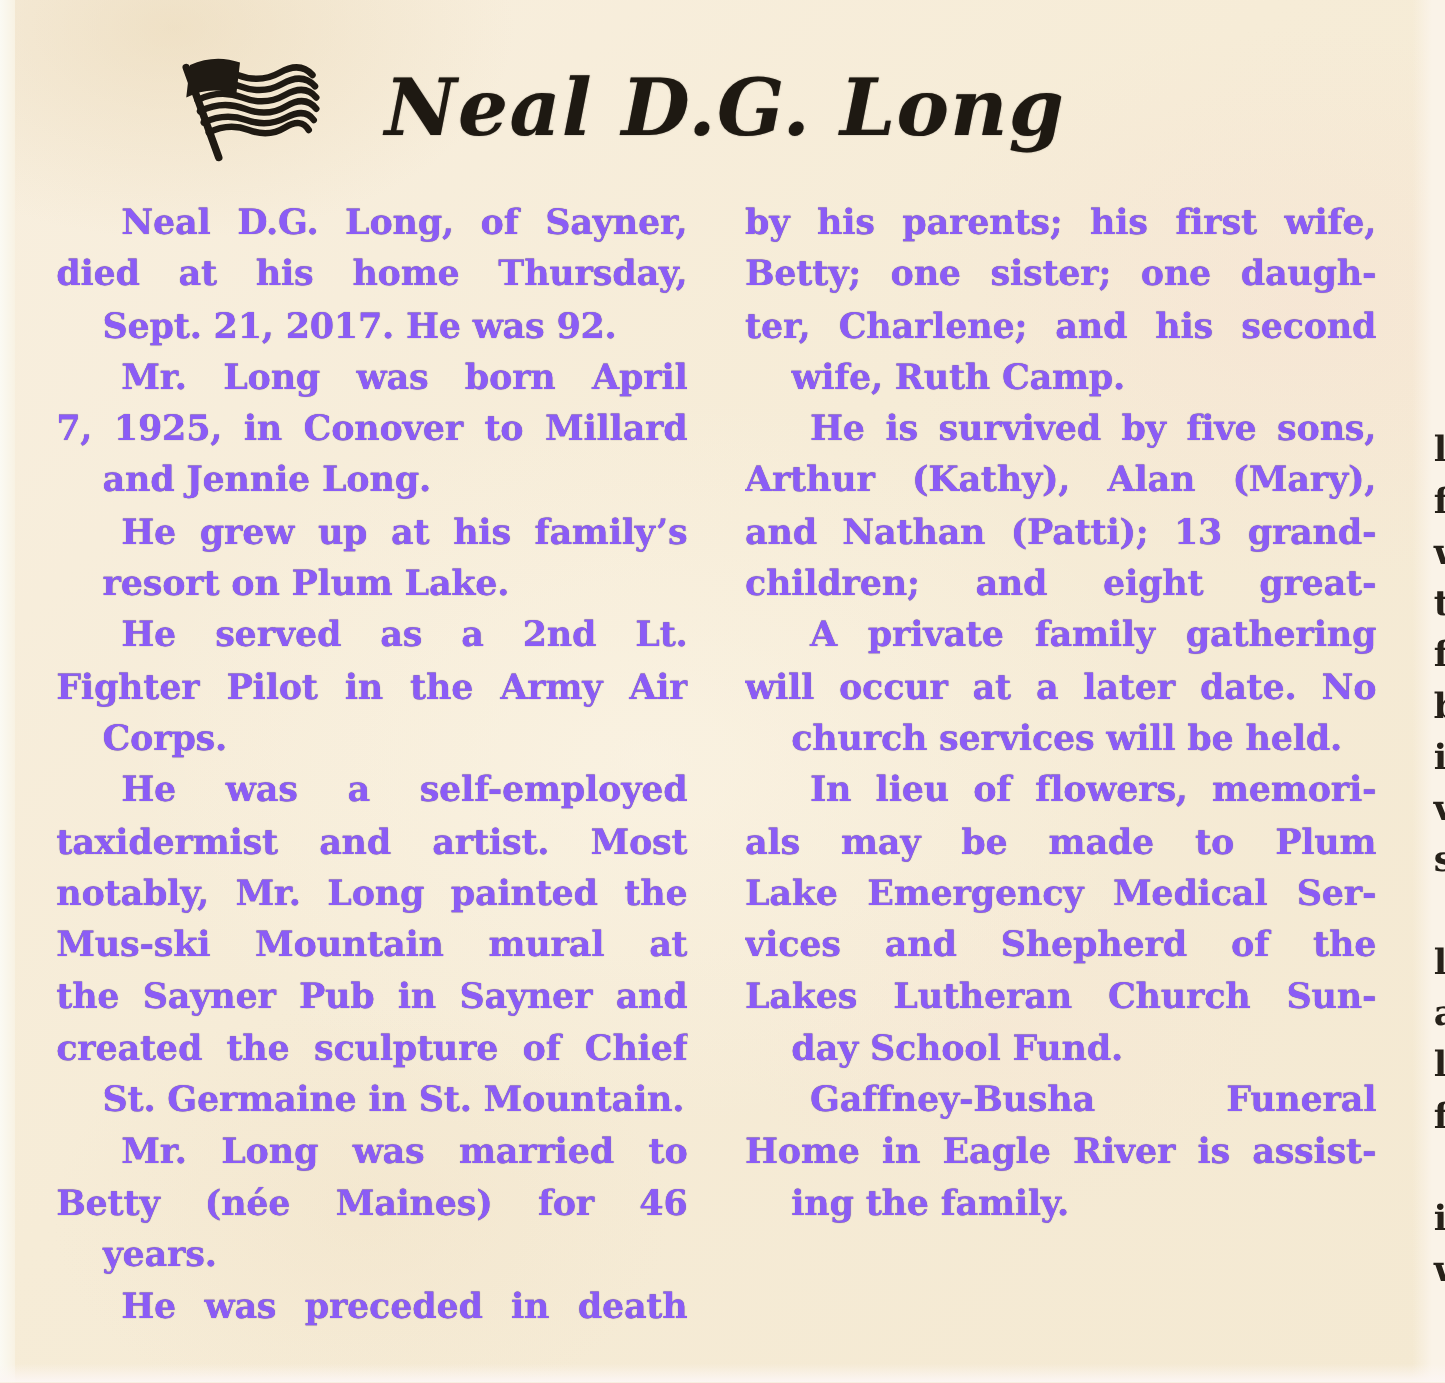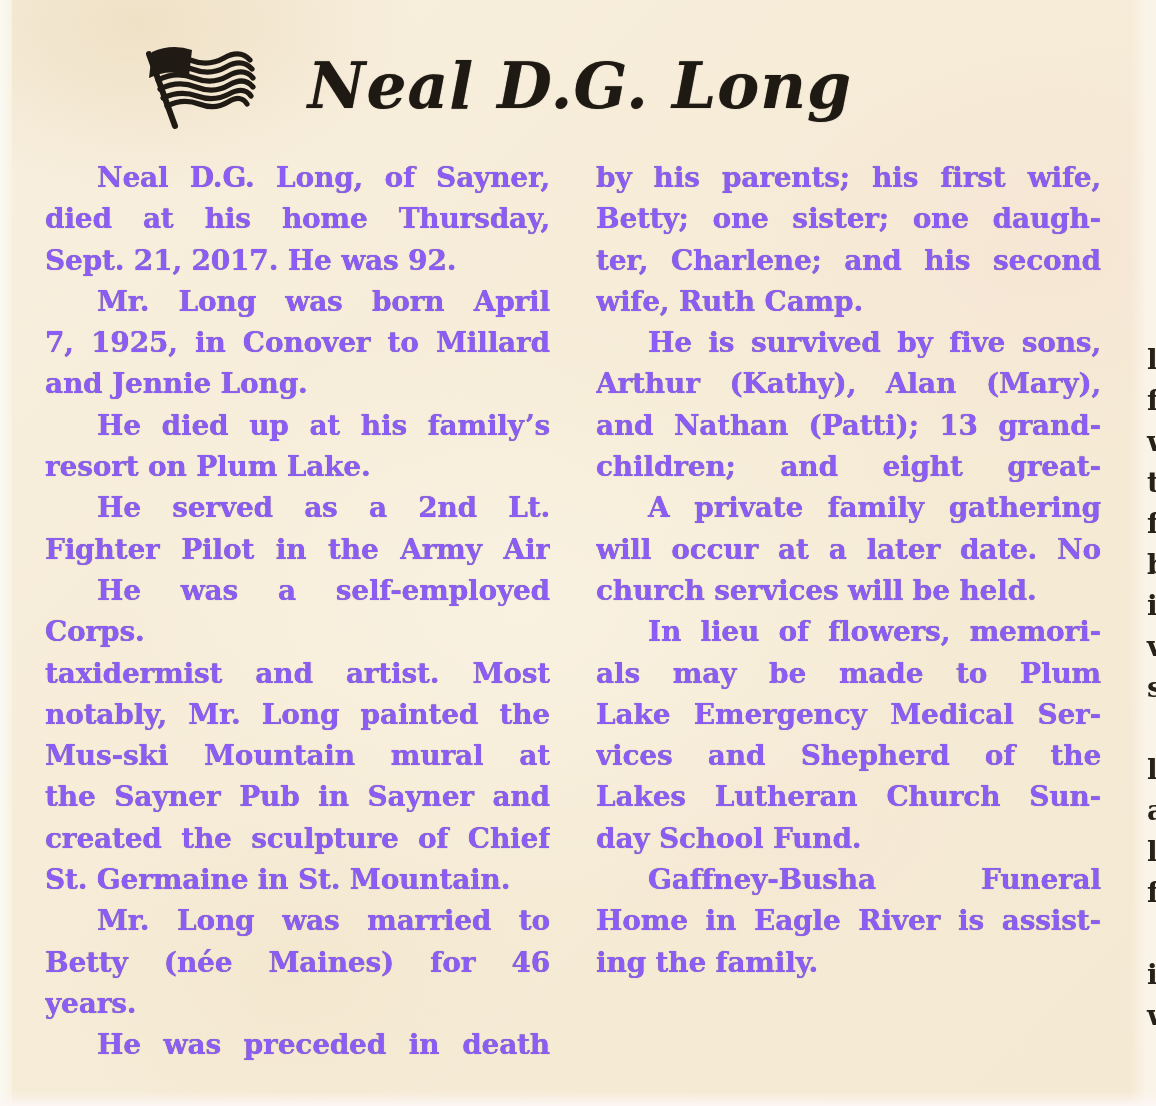--- a/index.html
+++ b/index.html
@@ -45,21 +45,21 @@
   .columns{
     position:absolute;left:45px;top:157px;width:1056px;
     display:flex;gap:46px;
   }
   .col{width:505px;color:#8b5cf6;font-weight:700;font-size:28px;
     line-height:41.3px;letter-spacing:-0.2px;
     text-shadow:0 0 0.7px rgba(43,37,28,.7);
   }
   .line{text-align:justify;text-align-last:justify;height:41.3px;overflow:hidden;}
   .line.indent{text-indent:52px;}
-  .line.last{text-align-last:left;}
+  .line.last{text-align-last:left;margin-left:37px;}
   .fragments{position:absolute;left:0;top:0;width:1156px;height:1106px;pointer-events:none;}
   .frag{
     position:absolute;left:1147px;
     font-weight:700;font-size:28px;color:#262119;line-height:30px;
   }
 </style>
 </head>
 <body>
 
 <div class="paper"></div>
@@ -85,26 +85,26 @@
 </div>
 
 <div class="columns">
   <div class="col">
       <div class="line indent">Neal D.G. Long, of Sayner,</div>
       <div class="line">died at his home Thursday,</div>
       <div class="line last">Sept. 21, 2017. He was 92.</div>
       <div class="line indent">Mr. Long was born April</div>
       <div class="line">7, 1925, in Conover to Millard</div>
       <div class="line last">and Jennie Long.</div>
-      <div class="line indent">He died up at his family’s</div>
+      <div class="line indent">He grew up at his family’s</div>
       <div class="line last">resort on Plum Lake.</div>
       <div class="line indent">He served as a 2nd Lt.</div>
       <div class="line">Fighter Pilot in the Army Air</div>
+      <div class="line last">Corps.</div>
       <div class="line indent">He was a self-employed</div>
-      <div class="line last">Corps.</div>
       <div class="line">taxidermist and artist. Most</div>
       <div class="line">notably, Mr. Long painted the</div>
       <div class="line">Mus-ski Mountain mural at</div>
       <div class="line">the Sayner Pub in Sayner and</div>
       <div class="line">created the sculpture of Chief</div>
       <div class="line last">St. Germaine in St. Mountain.</div>
       <div class="line indent">Mr. Long was married to</div>
       <div class="line">Betty (née Maines) for 46</div>
       <div class="line last">years.</div>
       <div class="line indent">He was preceded in death</div>

